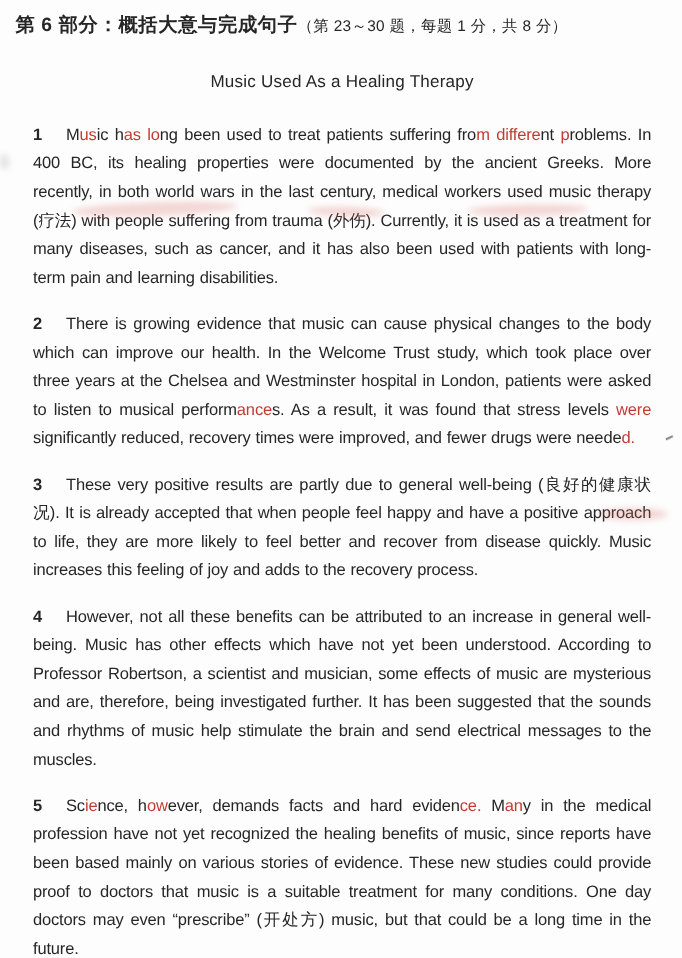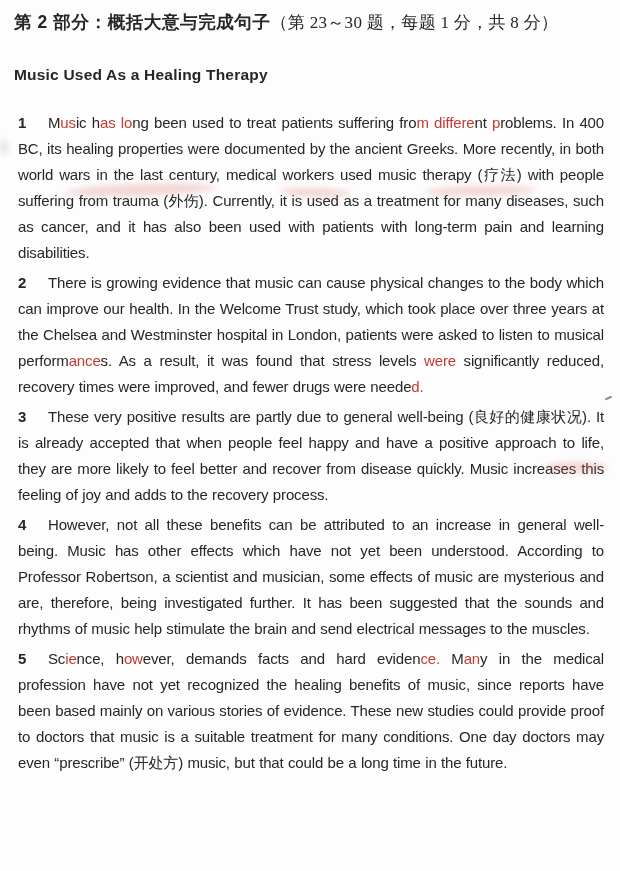--- a/index.html
+++ b/index.html
@@ -19,46 +19,45 @@
     overflow:hidden;
   }
   .section-header{
     font-size:17.5px;
     font-weight:bold;
     line-height:24px;
     letter-spacing:0.6px;
     white-space:nowrap;
   }
   .section-header .score-note{
-    font-size:17px;
+    font-size:14px;
     font-weight:normal;
     letter-spacing:0.3px;
-    font-family:Liberation Serif, serif;
   }
   .intro{
     margin:6px 0 0 0;
     font-size:15.2px;
     line-height:27px;
     text-align:justify;
     text-indent:2em;
     letter-spacing:0.4px;
   }
   .article-title{
     margin:26px 0 0 0;
-    text-align:left;
+    text-align:center;
     font-size:15.5px;
-    font-weight:bold;
+    font-weight:normal;
     line-height:27px;
     letter-spacing:0.2px;
   }
   .article-body{
     margin-top:22px;
   }
   .para{
-    margin:4px;
+    margin:16px;
     font-size:15px;
     line-height:26px;
     text-align:justify;
     letter-spacing:-0.15px;
     word-spacing:0.4px;
   }
   .pnum{
     font-weight:bold;
     display:inline-block;
     width:30px;
@@ -81,21 +80,21 @@
     transform:rotate(-25deg);
     filter:blur(0.4px);
   }
 </style>
 </head>
 <body>
 
 <div class="page">
 
   <div class="section-header">
-    <span>第 2 部分：概括大意与完成句子</span><span class="score-note">（第 23～30 题，每题 1 分，共 8 分）</span>
+    <span>第 6 部分：概括大意与完成句子</span><span class="score-note">（第 23～30 题，每题 1 分，共 8 分）</span>
   </div>
 
 
   <h2 class="article-title">Music Used As a Healing Therapy</h2>
 
   <div class="article-body">
       <p class="para"><span class="pnum">1</span><span class="seg">M</span><span class="seg red">us</span><span class="seg">ic h</span><span class="seg red">as</span><span class="seg"> </span><span class="seg red">lo</span><span class="seg">ng been used to treat patients suffering fro</span><span class="seg red">m</span><span class="seg"> </span><span class="seg red">differe</span><span class="seg">nt </span><span class="seg red">p</span><span class="seg">roblems. In 400 BC, its healing properties were documented by the ancient Greeks. More recently, in both world wars in the last century, medical workers used music therapy (疗法) with people suffering from trauma (外伤). Currently, it is used as a treatment for many diseases, such as cancer, and it has also been used with patients with long-term pain and learning disabilities.</span></p>
       <p class="para"><span class="pnum">2</span><span class="seg">There is growing evidence that music can cause physical changes to the body which can improve our health. In the Welcome Trust study, which took place over three years at the Chelsea and Westminster hospital in London, patients were asked to listen to musical perform</span><span class="seg red">ance</span><span class="seg">s. As a result, it was found that stress levels </span><span class="seg red">were</span><span class="seg"> significantly reduced, recovery times were improved, and fewer drugs were neede</span><span class="seg red">d.</span></p>
       <p class="para"><span class="pnum">3</span><span class="seg">These very positive results are partly due to general well-being (良好的健康状况). It is already accepted that when people feel happy and have a positive approach to life, they are more likely to feel better and recover from disease quickly. Music increases this feeling of joy and adds to the recovery process.</span></p>
       <p class="para"><span class="pnum">4</span><span class="seg">However, not all these benefits can be attributed to an increase in general well-being. Music has other effects which have not yet been understood. According to Professor Robertson, a scientist and musician, some effects of music are mysterious and are, therefore, being investigated further. It has been suggested that the sounds and rhythms of music help stimulate the brain and send electrical messages to the muscles.</span></p>

